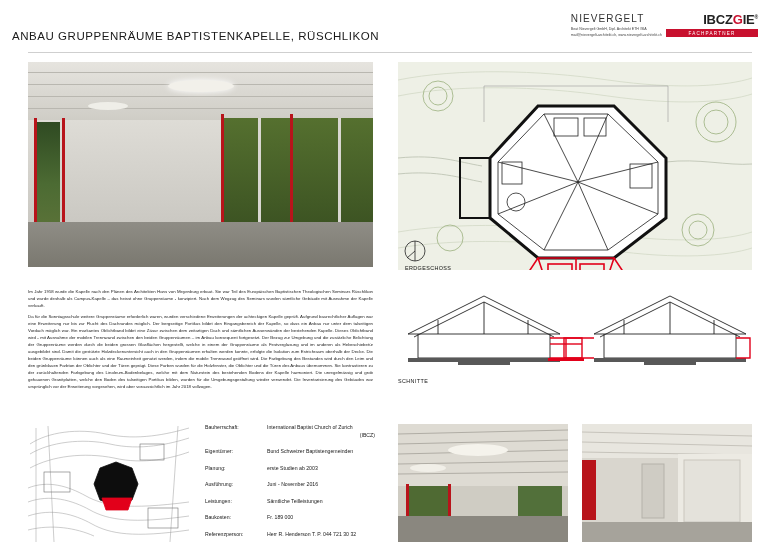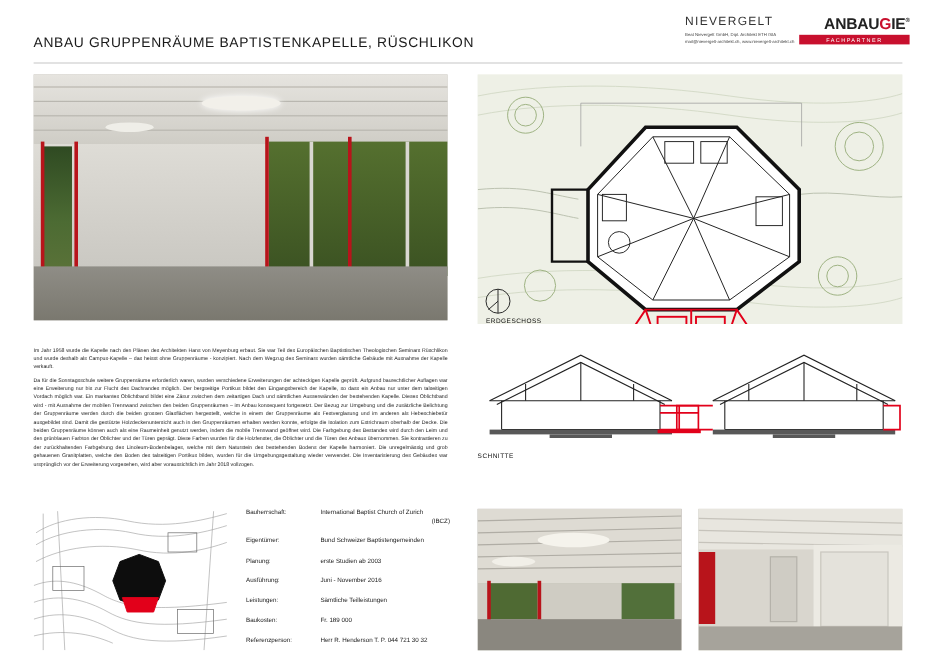--- a/index.html
+++ b/index.html
@@ -8,21 +8,21 @@
     background:#ffffff;
     font-family:"Liberation Sans", sans-serif;
     color:#111;
     overflow:hidden;
   }
   .page{position:relative;width:780px;height:551px;}
 
   
   .header{position:absolute;left:0;top:0;width:780px;height:54px;}
   .hdr-title{
-    position:absolute;left:28px;top:30px;
+    position:absolute;left:12px;top:30px;
     font-size:11.5px;letter-spacing:.55px;color:#1a1a1a;
     text-transform:uppercase;white-space:nowrap;
   }
   .hdr-rule{position:absolute;left:28px;top:52px;width:724px;height:1px;background:#cfcfcf;}
   .hdr-right{position:absolute;right:118px;top:13px;text-align:left;}
   .brandname{font-size:10px;letter-spacing:1.1px;color:#333;}
   .brandlines{margin-top:3px;font-size:3.6px;line-height:1.55;color:#444;}
   .logo{position:absolute;right:22px;top:12px;width:92px;text-align:right;}
   .logo-top{font-size:13px;font-weight:bold;letter-spacing:-.2px;color:#222;}
   .logo-top .g{color:#c8102e;}
@@ -100,21 +100,21 @@
 
     <div class="hdr-right">
       <div class="brandname">NIEVERGELT</div>
       <div class="brandlines">
         <div>Beat Nievergelt GmbH, Dipl. Architekt  ETH /SIA</div>
         <div>mail@nievergelt-architekt.ch, www.nievergelt-architekt.ch</div>
       </div>
     </div>
 
     <div class="logo">
-      <div class="logo-top"><span>ANBAU</span><span class="g">G</span><span>IE</span><sup style="font-size:5px">®</sup></div>
+      <div class="logo-top"><span>IBCZ</span><span class="g">G</span><span>IE</span><sup style="font-size:5px">®</sup></div>
       <div class="logo-bar">FACHPARTNER</div>
     </div>
   </div>
 
   <div class="photo-main">
     <div class="pm-ceiling"></div>
     <div class="pm-ceil-line" style="top:10px"></div>
     <div class="pm-ceil-line" style="top:22px"></div>
     <div class="pm-ceil-line" style="top:34px"></div>
     <div class="pm-ceil-line" style="top:46px"></div>

